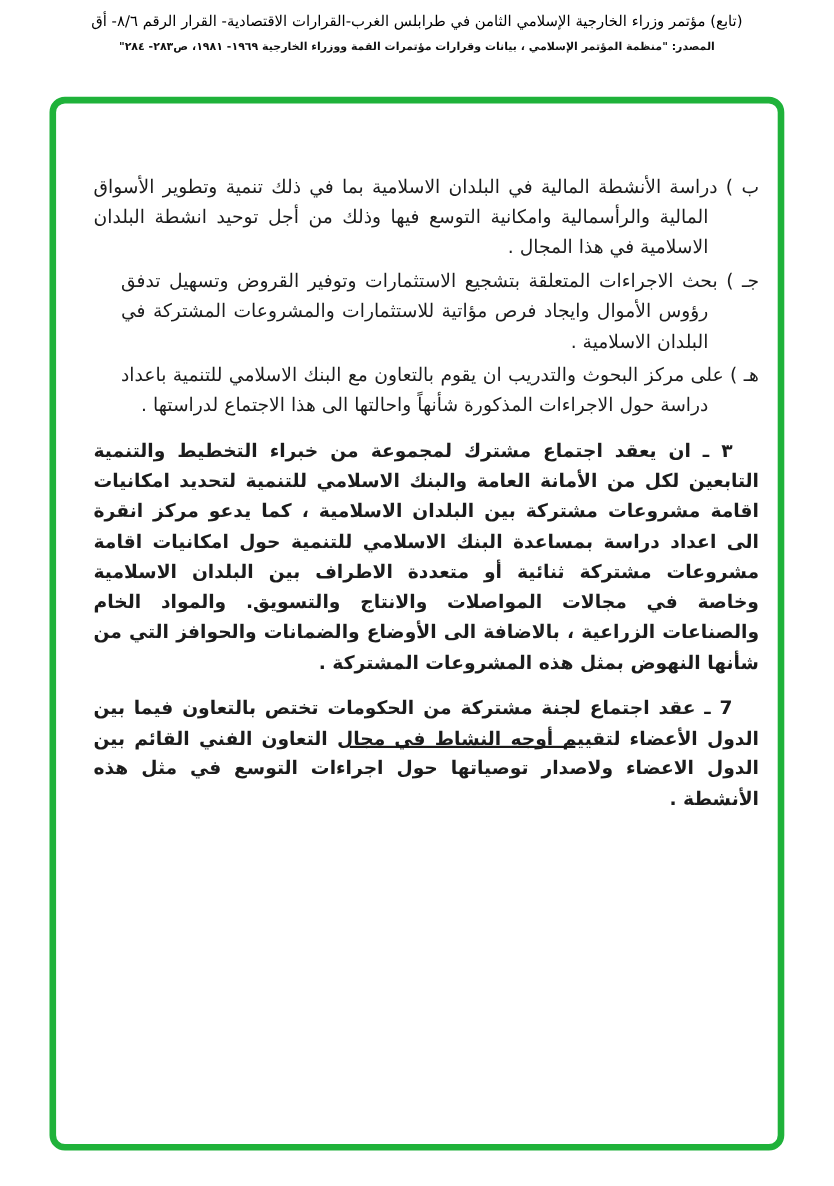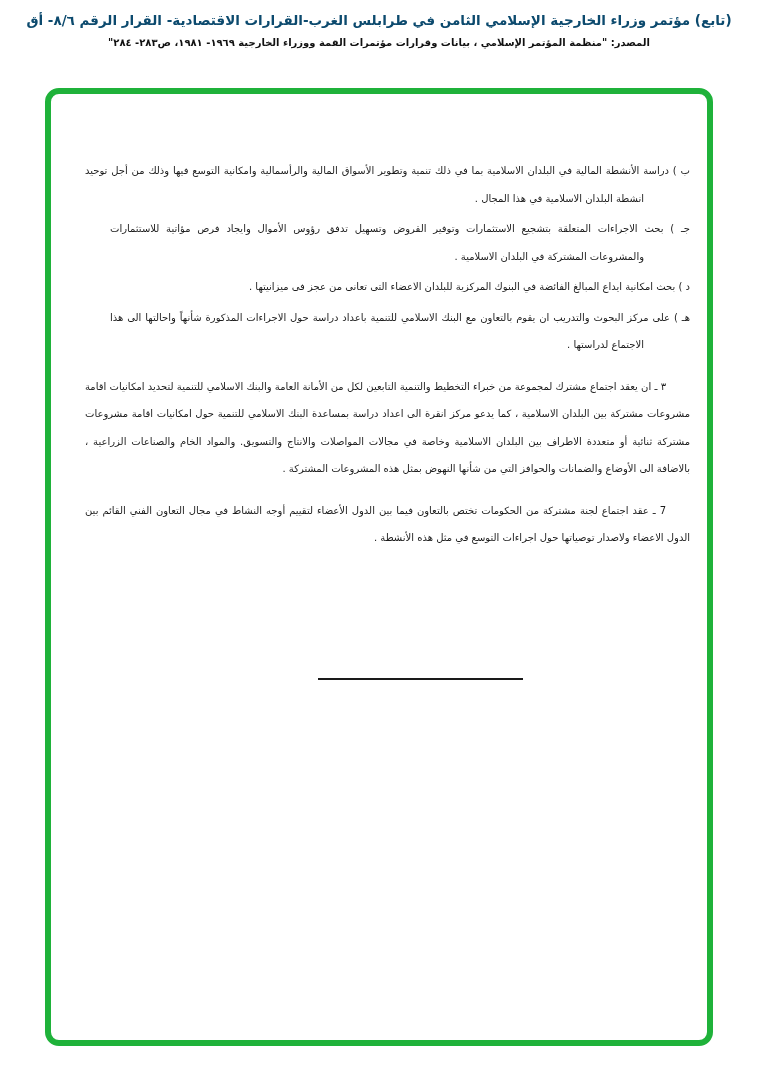--- a/index.html
+++ b/index.html
@@ -18,23 +18,23 @@
   .page-header {
     position: absolute;
     top: 12px;
     left: 20px;
     right: 20px;
     text-align: center;
     direction: rtl;
   }
   .header-title {
     font-size: 13.5px;
-    font-weight: bold;
+    font-weight: normal;
     white-space: nowrap;
-    color: #0c4a6e;
+    color: #000000;
   }
   .header-source {
     font-size: 10px;
     font-weight: bold;
     margin-top: 9px;
     white-space: nowrap;
     color: #111111;
   }
   .green-frame {
     position: absolute;
@@ -47,38 +47,39 @@
     border-radius: 14px;
     background: transparent;
   }
   .doc-body {
     position: absolute;
     top: 157px;
     left: 85px;
     width: 605px;
     direction: rtl;
     text-align: justify;
-    font-size: 10px;
+    font-size: 17px;
     line-height: 27.5px;
     color: #1c1c1c;
   }
   .doc-body p {
     margin: 0;
   }
   .list-item {
     padding-right: 46px;
     text-indent: -46px;
   }
   .list-item + .list-item {
     margin-top: 3px;
     margin-left: 25px;
   }
   .num-para {
     margin-top: 14px !important;
     text-indent: 24px;
+    font-weight: bold;
   }
   .divider {
     position: absolute;
     left: 318px;
     top: 678px;
     width: 205px;
     height: 2px;
     background: #1a1a1a;
   }
 </style>
@@ -88,19 +89,18 @@
 <div class="page-header">
   <div class="header-title">(تابع) مؤتمر وزراء الخارجية الإسلامي الثامن في طرابلس الغرب-القرارات الاقتصادية- القرار الرقم ٨/٦- أق</div>
   <div class="header-source">المصدر: "منظمة المؤتمر الإسلامي ، بيانات وقرارات مؤتمرات القمة ووزراء الخارجية ١٩٦٩- ١٩٨١، ص٢٨٣- ٢٨٤"</div>
 </div>
 
 <div class="green-frame"></div>
 
 <div class="doc-body">
   <p class="list-item">ب ) دراسة الأنشطة المالية في البلدان الاسلامية بما في ذلك تنمية وتطوير الأسواق المالية والرأسمالية وامكانية التوسع فيها وذلك من أجل توحيد انشطة البلدان الاسلامية في هذا المجال .</p>
   <p class="list-item">جـ ) بحث الاجراءات المتعلقة بتشجيع الاستثمارات وتوفير القروض وتسهيل تدفق رؤوس الأموال وايجاد فرص مؤاتية للاستثمارات والمشروعات المشتركة في البلدان الاسلامية .</p>
-  <p class="list-item">د ) بحث امكانية ايداع المبالغ الفائضة في البنوك المركزية للبلدان الاعضاء التى تعانى من عجز فى ميزانيتها .</p>
   <p class="list-item">هـ ) على مركز البحوث والتدريب ان يقوم بالتعاون مع البنك الاسلامي للتنمية باعداد دراسة حول الاجراءات المذكورة شأنهاً واحالتها الى هذا الاجتماع لدراستها .</p>
   <p class="num-para">٣ ـ ان يعقد اجتماع مشترك لمجموعة من خبراء التخطيط والتنمية التابعين لكل من الأمانة العامة والبنك الاسلامي للتنمية لتحديد امكانيات اقامة مشروعات مشتركة بين البلدان الاسلامية ، كما يدعو مركز انقرة الى اعداد دراسة بمساعدة البنك الاسلامي للتنمية حول امكانيات اقامة مشروعات مشتركة ثنائية أو متعددة الاطراف بين البلدان الاسلامية وخاصة في مجالات المواصلات والانتاج والتسويق. والمواد الخام والصناعات الزراعية ، بالاضافة الى الأوضاع والضمانات والحوافز التي من شأنها النهوض بمثل هذه المشروعات المشتركة .</p>
   <p class="num-para">7 ـ عقد اجتماع لجنة مشتركة من الحكومات تختص بالتعاون فيما بين الدول الأعضاء لتقييم أوجه النشاط في مجال التعاون الفني القائم بين الدول الاعضاء ولاصدار توصياتها حول اجراءات التوسع في مثل هذه الأنشطة .</p>
 </div>
 
 <div class="divider"></div>
 
 </body></html>

